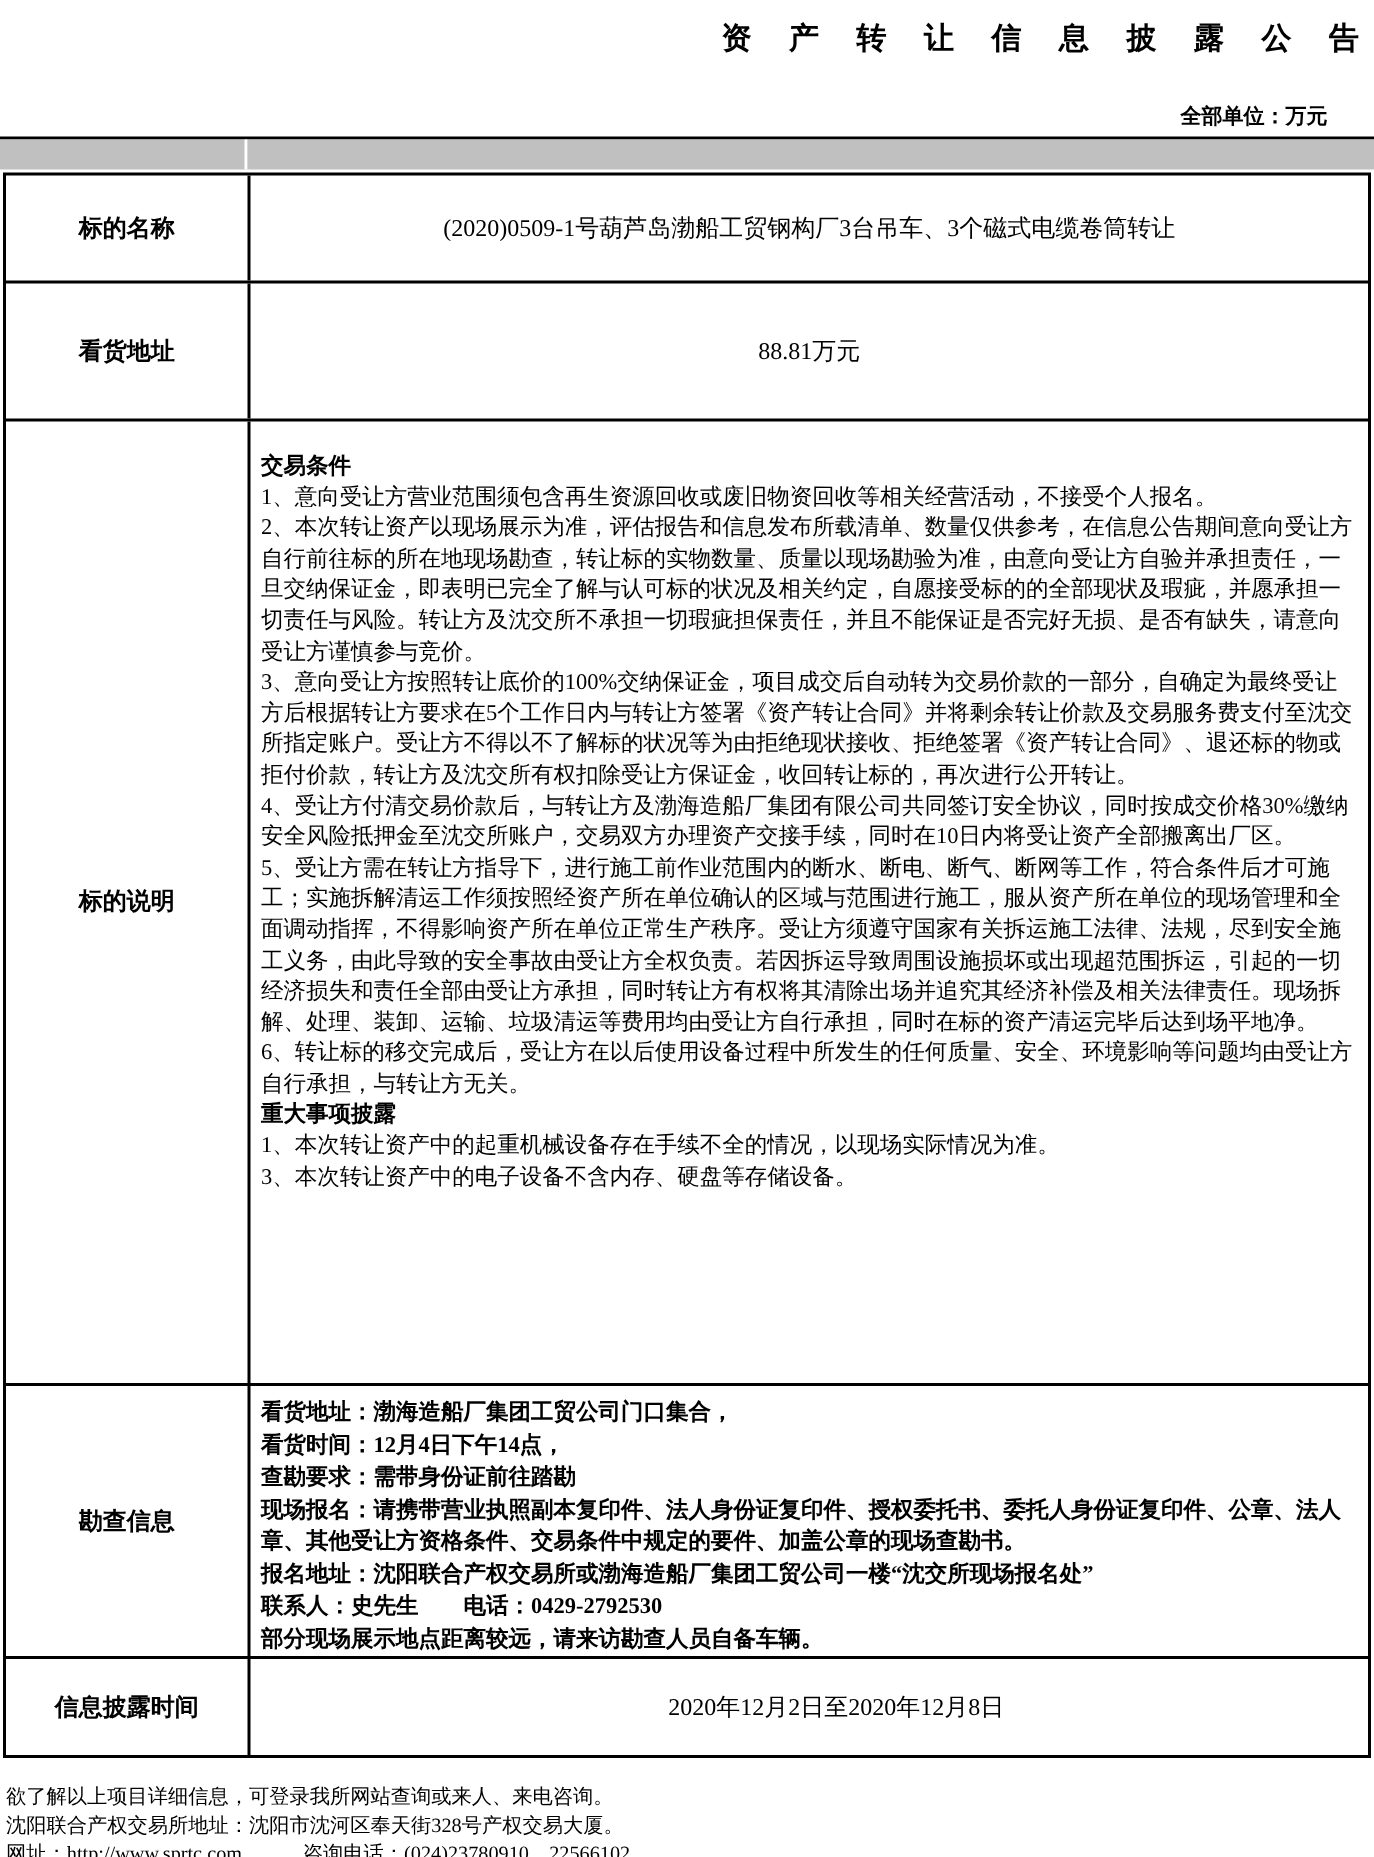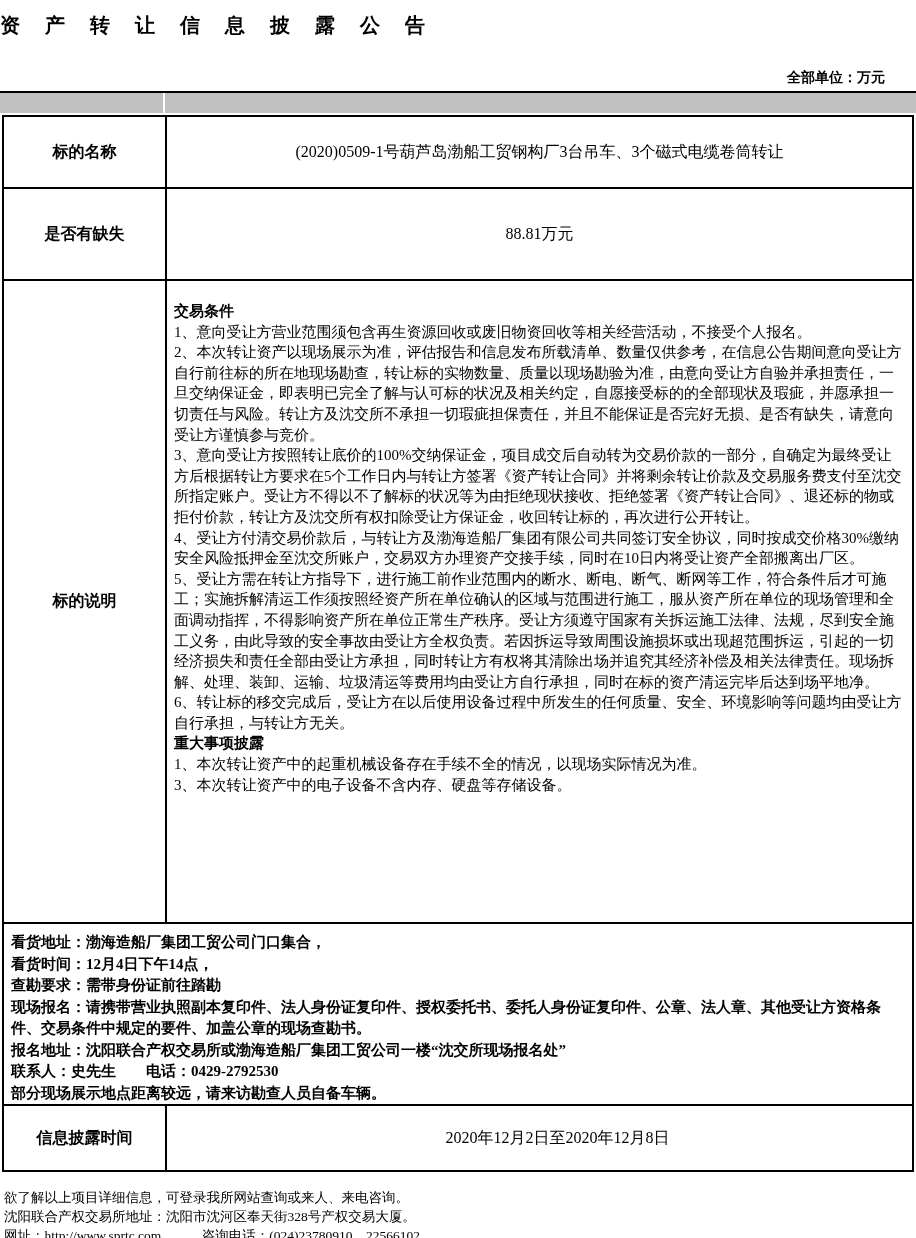--- a/index.html
+++ b/index.html
@@ -3,21 +3,21 @@
 <meta charset="utf-8">
 <style>
   html,body{margin:0;padding:0;background:#ffffff;}
   body{
     width:916px;height:1238px;
     font-family:"Liberation Serif","DejaVu Serif",serif;
     color:#000;
     position:relative;
   }
   .doc-title{
-    text-align:left;
+    text-align:right;
     font-size:20px;
     font-weight:bold;
     letter-spacing:10px;
     padding-top:12px;
     margin:0 0 0 0;
   }
   .unit-note{
     text-align:right;
     font-weight:bold;
     font-size:14px;
@@ -96,41 +96,42 @@
 </div>
 
 <div class="main-table">
 
   <div class="t-row row-name">
     <div class="label-cell">标的名称</div>
     <div class="value-cell">(2020)0509-1号葫芦岛渤船工贸钢构厂3台吊车、3个磁式电缆卷筒转让</div>
   </div>
 
   <div class="t-row row-price">
-    <div class="label-cell">是否有缺失</div>
+    <div class="label-cell">看货地址</div>
     <div class="value-cell">88.81万元</div>
   </div>
 
   <div class="t-row row-desc">
     <div class="label-cell">标的说明</div>
     <div class="desc-cell">
       <div class="sec-title">交易条件</div>
       <div>1、意向受让方营业范围须包含再生资源回收或废旧物资回收等相关经营活动，不接受个人报名。</div>
       <div>2、本次转让资产以现场展示为准，评估报告和信息发布所载清单、数量仅供参考，在信息公告期间意向受让方自行前往标的所在地现场勘查，转让标的实物数量、质量以现场勘验为准，由意向受让方自验并承担责任，一旦交纳保证金，即表明已完全了解与认可标的状况及相关约定，自愿接受标的的全部现状及瑕疵，并愿承担一切责任与风险。转让方及沈交所不承担一切瑕疵担保责任，并且不能保证是否完好无损、是否有缺失，请意向受让方谨慎参与竞价。</div>
       <div>3、意向受让方按照转让底价的100%交纳保证金，项目成交后自动转为交易价款的一部分，自确定为最终受让方后根据转让方要求在5个工作日内与转让方签署《资产转让合同》并将剩余转让价款及交易服务费支付至沈交所指定账户。受让方不得以不了解标的状况等为由拒绝现状接收、拒绝签署《资产转让合同》、退还标的物或拒付价款，转让方及沈交所有权扣除受让方保证金，收回转让标的，再次进行公开转让。</div>
       <div>4、受让方付清交易价款后，与转让方及渤海造船厂集团有限公司共同签订安全协议，同时按成交价格30%缴纳安全风险抵押金至沈交所账户，交易双方办理资产交接手续，同时在10日内将受让资产全部搬离出厂区。</div>
       <div>5、受让方需在转让方指导下，进行施工前作业范围内的断水、断电、断气、断网等工作，符合条件后才可施工；实施拆解清运工作须按照经资产所在单位确认的区域与范围进行施工，服从资产所在单位的现场管理和全面调动指挥，不得影响资产所在单位正常生产秩序。受让方须遵守国家有关拆运施工法律、法规，尽到安全施工义务，由此导致的安全事故由受让方全权负责。若因拆运导致周围设施损坏或出现超范围拆运，引起的一切经济损失和责任全部由受让方承担，同时转让方有权将其清除出场并追究其经济补偿及相关法律责任。现场拆解、处理、装卸、运输、垃圾清运等费用均由受让方自行承担，同时在标的资产清运完毕后达到场平地净。</div>
       <div>6、转让标的移交完成后，受让方在以后使用设备过程中所发生的任何质量、安全、环境影响等问题均由受让方自行承担，与转让方无关。</div>
       <div class="sec-title">重大事项披露</div>
       <div>1、本次转让资产中的起重机械设备存在手续不全的情况，以现场实际情况为准。</div>
       <div>3、本次转让资产中的电子设备不含内存、硬盘等存储设备。</div>
     </div>
   </div>
 
   <div class="t-row row-survey">
+    <div class="label-cell">勘查信息</div>
     <div class="survey-cell">
       <div>看货地址：渤海造船厂集团工贸公司门口集合，</div>
       <div>看货时间：12月4日下午14点，</div>
       <div>查勘要求：需带身份证前往踏勘</div>
       <div>现场报名：请携带营业执照副本复印件、法人身份证复印件、授权委托书、委托人身份证复印件、公章、法人章、其他受让方资格条件、交易条件中规定的要件、加盖公章的现场查勘书。</div>
       <div>报名地址：沈阳联合产权交易所或渤海造船厂集团工贸公司一楼“沈交所现场报名处”</div>
       <div>联系人：史先生　　电话：0429-2792530</div>
       <div>部分现场展示地点距离较远，请来访勘查人员自备车辆。</div>
     </div>
   </div>

